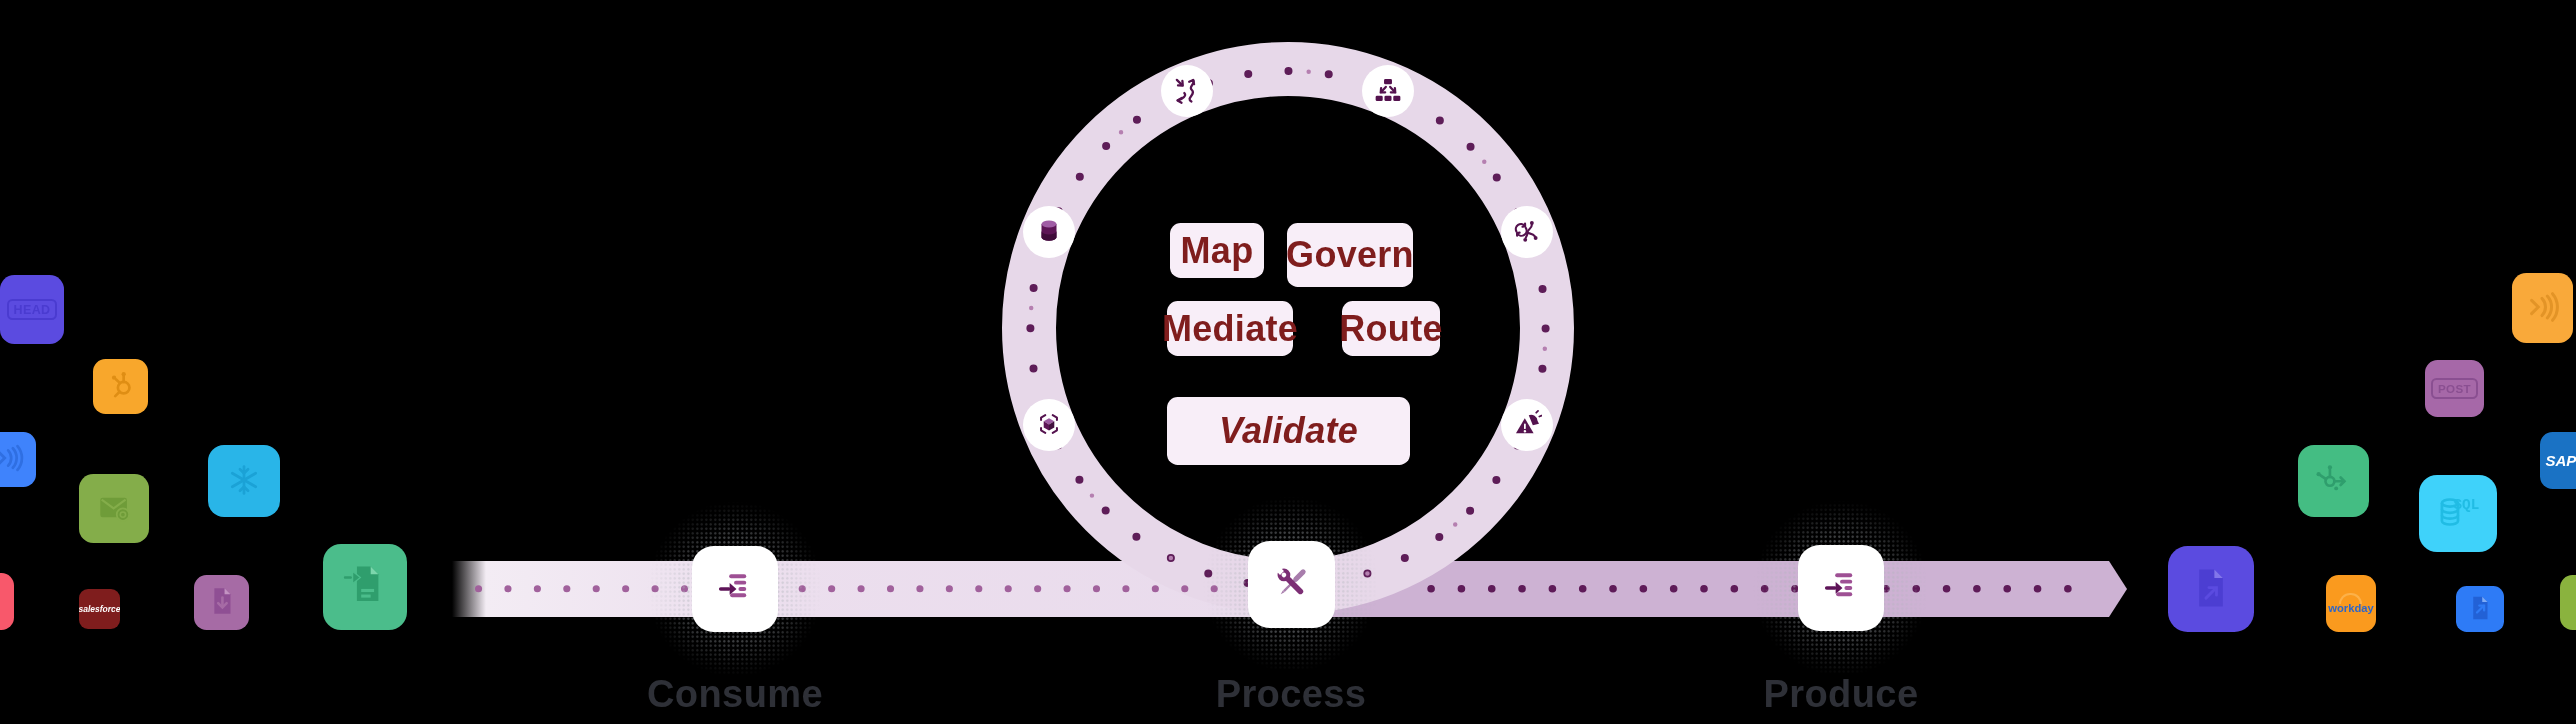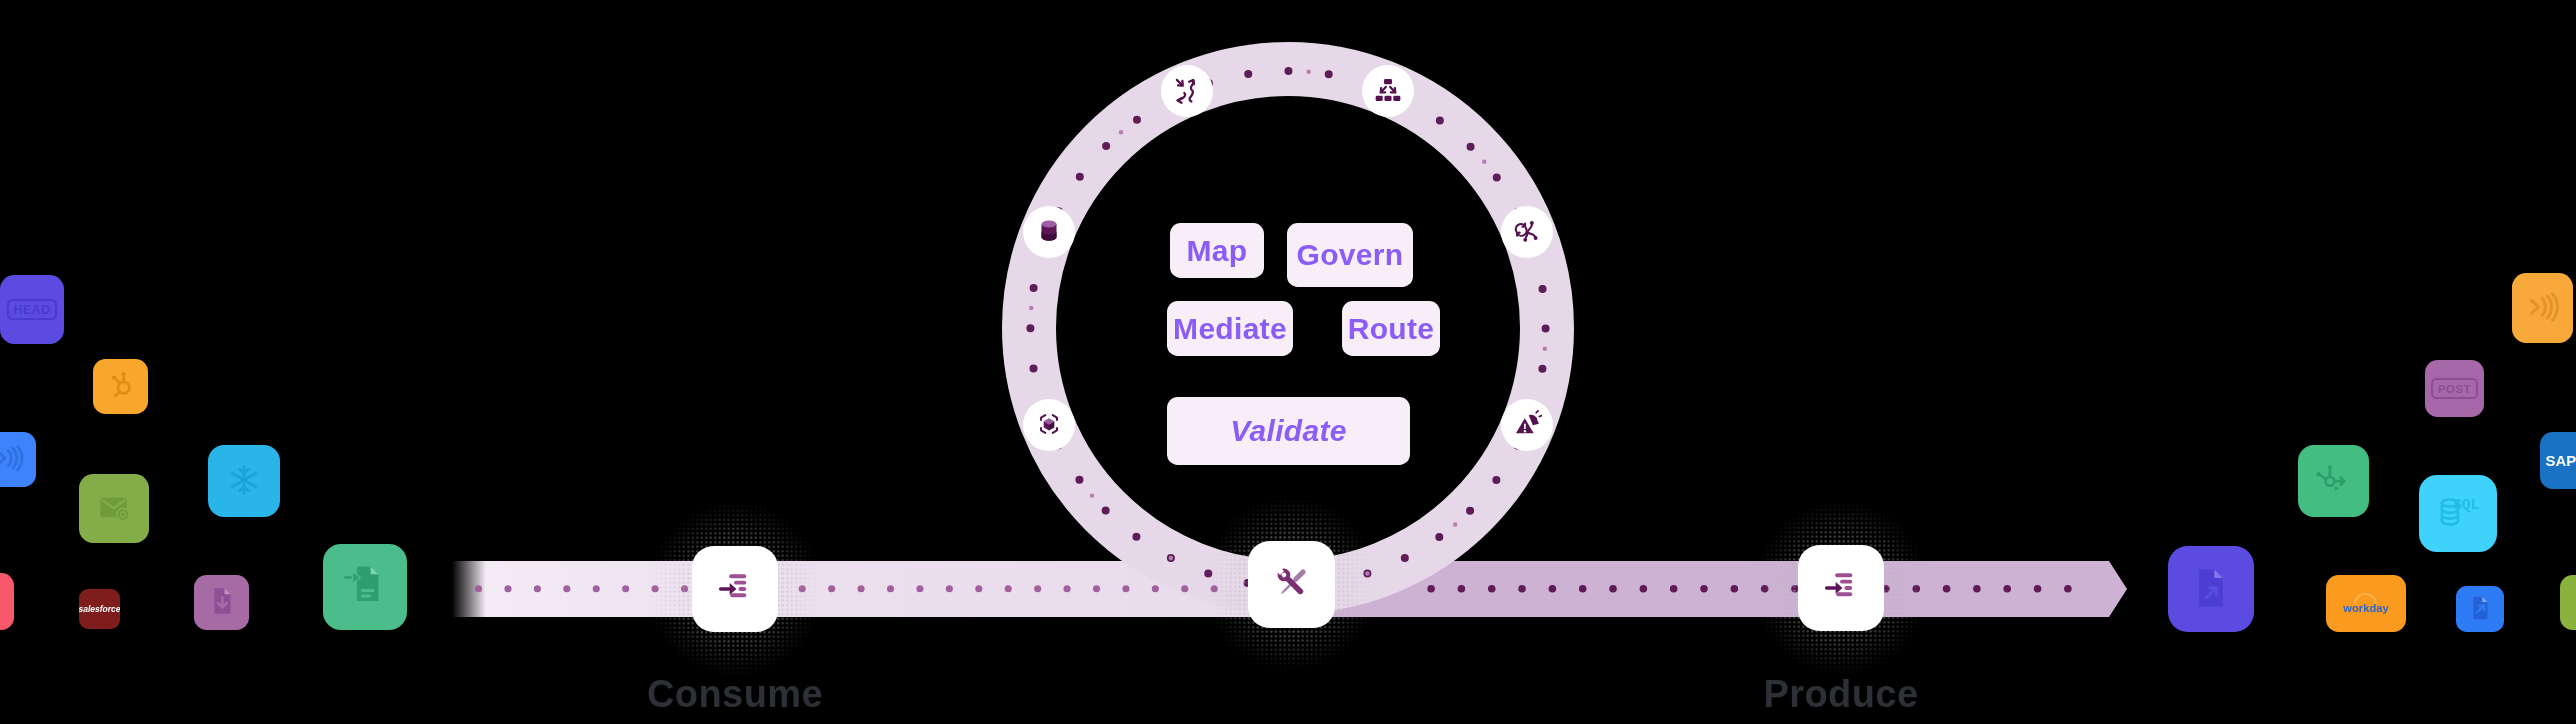--- a/index.html
+++ b/index.html
@@ -16,21 +16,21 @@
 
   
   .ring{position:absolute;left:1002px;top:42px;width:572px;height:572px;
         border:54px solid #e7d8e9;border-radius:50%;box-sizing:border-box;}
 
   .dots-overlay{position:absolute;left:0;top:0;width:2576px;height:725px;pointer-events:none;}
 
   
   .pill{position:absolute;background:#f8eef8;border-radius:10.7px;
         display:flex;align-items:center;justify-content:center;
-        color:#8b5cf6;font-size:30px;font-weight:bold;letter-spacing:0.3px;}
+        color:#7f1d1d;font-size:36px;font-weight:bold;letter-spacing:0.3px;}
   .pill-map{left:1170px;top:223px;width:94px;height:55px;}
   .pill-govern{left:1287px;top:223px;width:126px;height:64px;}
   .pill-mediate{left:1167px;top:301px;width:126px;height:55px;}
   .pill-route{left:1315px;top:301px;width:98px;height:55px;margin-left:27px;}
   .pill-validate{left:1167px;top:397px;width:243px;height:68px;font-style:italic;}
 
   
   .ring-node{position:absolute;width:52px;height:52px;border-radius:50%;background:#fff;
              display:flex;align-items:center;justify-content:center;}
 
@@ -207,20 +207,21 @@
         </g>
         <g fill="#5e1458">
           <rect x="3" y="19.7" width="12" height="3.6" rx="1.8"></rect>
           <polygon points="14,15.5 21,21.5 14,27.5"></polygon>
         </g>
       </svg>
     </span>
   </div>
 
   <div class="stage-label" style="left:601px;">Consume</div>
+  <div class="stage-label" style="left:1157px;">Process</div>
   <div class="stage-label" style="left:1707px;">Produce</div>
 
   <div class="tile" style="left:0;top:275px;width:64px;height:69px;border-radius:14.3px;background:#5b4be0;">
     <span class="badge" style="border:2.2px solid #4a3bd0;color:#4a3bd0;font-size:12.5px;padding:1.8px 4.5px;">HEAD</span>
   </div>
 
   <div class="tile" style="left:93px;top:359px;width:55px;height:55px;border-radius:12.5px;background:#f8a72c;">
     <span>
       <svg width="32" height="32" viewBox="0 0 36 36" fill="none" stroke="#df8e14" stroke-width="3" stroke-linecap="round">
         <circle cx="21" cy="21" r="6.5"></circle>
@@ -325,21 +326,21 @@
         <path d="M14.7 22.5 L8 18"></path>
           <circle cx="6.3" cy="17" r="2.4" fill="#2f9e6d" stroke="none"></circle>
         <path d="M24 25 L34.5 25"></path>
           <path d="M31 20.8 L35.2 25 L31 29.2"></path>
         <circle cx="26" cy="33" r="2.2" fill="#2f9e6d" stroke="none"></circle>
       </svg>
     </span>
   </div>
 
   <div class="tile" style="left:2540px;top:432px;width:57px;height:57px;border-radius:12.5px;background:#1a72c4;justify-content:flex-start;">
-    <span style="color:#fff;font-size:15px;font-weight:800;margin-left:5.4px;">SAP</span>
+    <span style="color:#fff;font-size:15px;font-weight:800;font-style:italic;margin-left:5.4px;">SAP</span>
   </div>
 
   <div class="tile" style="left:2419px;top:475px;width:78px;height:77px;border-radius:18px;background:#3fd2fa;font-family:Liberation Mono, monospace;">
     <span>
       <svg width="50" height="50" viewBox="0 0 56 56">
         <g stroke="#21bce4" stroke-width="3" fill="none">
           <ellipse cx="19" cy="18" rx="9" ry="4"></ellipse>
           <path d="M10 18 L10 38 a9 4 0 0 0 18 0 L28 18"></path>
           <path d="M10 25 a9 4 0 0 0 18 0"></path>
           <path d="M10 31.5 a9 4 0 0 0 18 0"></path>
@@ -355,21 +356,21 @@
         <path d="M18 10 h18 l10 10 v34 h-28 z" fill="#4c3ed2"></path>
         <path d="M36 10 l10 10 h-10 z" fill="#8276ea"></path>
         <g stroke="#5b4be0" stroke-width="3.4" stroke-linecap="round" fill="none">
           <path d="M26 44 L38 32"></path>
             <path d="M29.5 31.5 L38.5 31.5 L38.5 40.5"></path>
         </g>
       </svg>
     </span>
   </div>
 
-  <div class="tile" style="left:2326px;top:575px;width:80px;height:57px;border-radius:12.5px;background:#fa9a1e;">
+  <div class="tile" style="left:2326px;top:575px;width:50px;height:57px;border-radius:12.5px;background:#fa9a1e;">
     <span class="col">
       <span class="wd-arc"></span>
       <span class="wd-text">workday</span>
     </span>
   </div>
 
   <div class="tile" style="left:2456px;top:586px;width:48px;height:46px;border-radius:10.7px;background:#2e7bf6;">
     <span>
       <svg width="30" height="30" viewBox="0 0 40 40">
         <path d="M11 5 h12 l7 7 v23 h-19 z" fill="#2261d6"></path>

